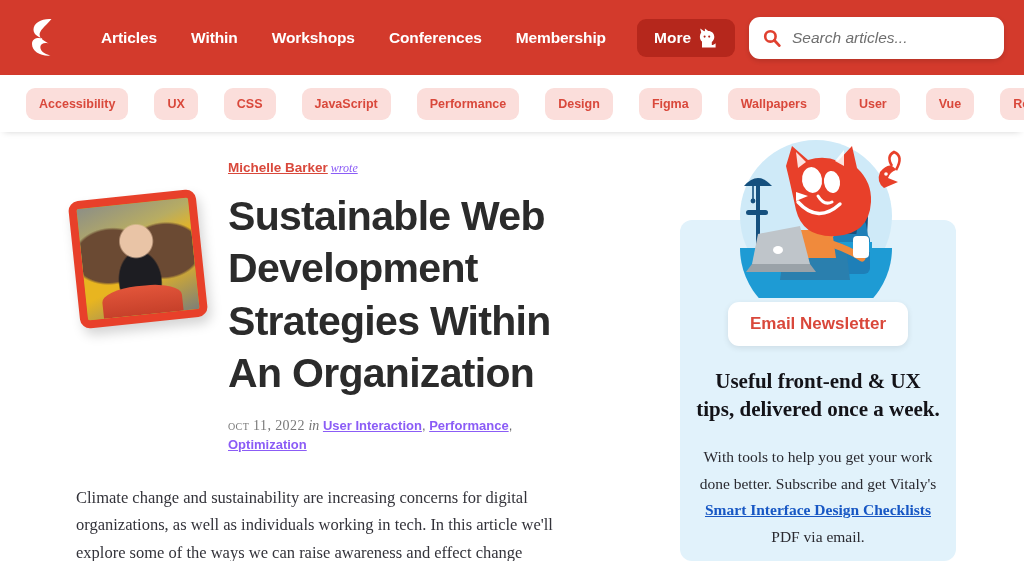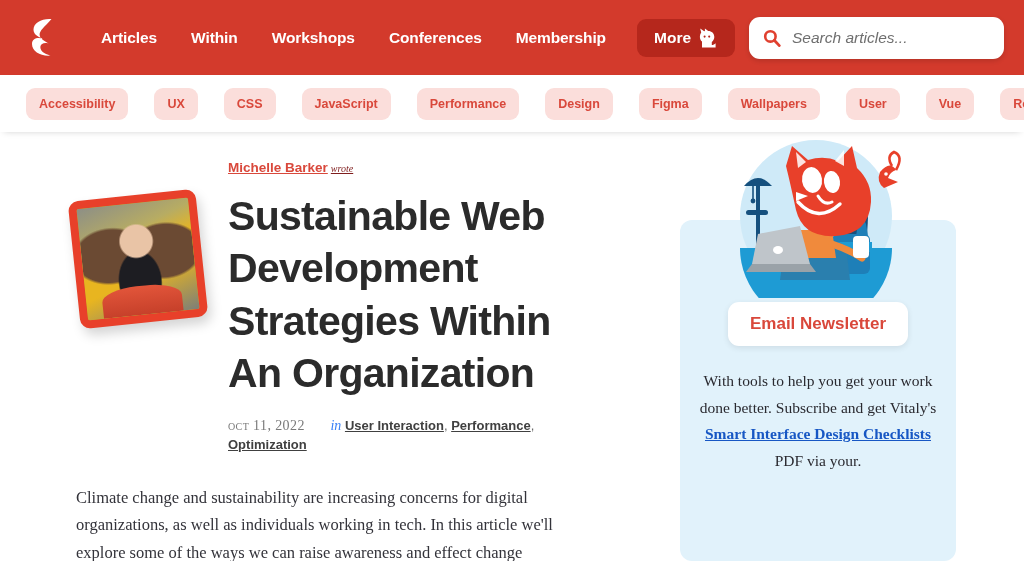--- a/index.html
+++ b/index.html
@@ -169,21 +169,21 @@
     font-family: "Liberation Serif", serif;
   }
   .byline-author {
     color: #D9483B;
     font-weight: bold;
     text-decoration: underline;
     font-family: "Liberation Sans", sans-serif;
     font-size: 13.5px;
     margin-top: 14px;
   }
-  .byline-wrote { font-style: italic; color: #7f1d1d; margin-left: 3px; font-size: 10px; text-decoration: underline; }
+  .byline-wrote { font-style: italic; color: #8b5cf6; margin-left: 3px; font-size: 12px; text-decoration: underline; }
 
   .article-title {
     font-size: 41px;
     line-height: 1.28;
     font-weight: bold;
     color: #2b2b2b;
     letter-spacing: -0.7px;
     margin-bottom: 16px;
   }
 
@@ -193,23 +193,23 @@
     color: #6b6b6b;
   }
   .meta-date {
     font-variant: small-caps;
     text-transform: lowercase;
     letter-spacing: 0.4px;
     font-family: "Liberation Serif", serif;
     font-size: 14px;
     color: #7a7a7a;
   }
-  .meta-in { font-style: italic; font-family: "Liberation Serif", serif; font-size: 14px; color: #3b82f6; margin-left: 22px; }
+  .meta-in { font-style: italic; font-family: "Liberation Serif", serif; font-size: 14px; color: #737373; }
   .meta-cat {
-    color: #404040;
+    color: #8b5cf6;
     font-weight: bold;
     text-decoration: underline;
     font-size: 13px;
     font-family: "Liberation Sans", sans-serif;
   }
 
   .excerpt {
     margin: 30px 0 0 76px;
     width: 490px;
     font-family: "Liberation Serif", serif;
@@ -414,16 +414,17 @@
       <path d="M86 64 q20 22 42 2" stroke="#ffffff" stroke-width="3.4" fill="none" stroke-linecap="round"></path>
       <path d="M106 58 q6 10 14 6" stroke="#ffffff" stroke-width="3" fill="none" stroke-linecap="round"></path>
 
       <path d="M168 34 q10 -12 16 -2 q-6 2 -8 8 l10 4 l-14 6 q-8 -6 -4 -16 z" fill="#E8402A"></path>
       <path d="M184 32 q8 -14 -2 -18 q-8 4 -2 14" stroke="#E8402A" stroke-width="2.6" fill="none"></path>
       <circle cx="174" cy="36" r="1.8" fill="#ffffff"></circle>
     </svg>
 
     <div class="newsletter-content">
       <div class="email-badge">Email Newsletter</div>
-      <p class="newsletter-sub"><span>With tools to help you get your work done better. Subscribe and get Vitaly's </span><a class="newsletter-sub-link" href="#">Smart Interface Design Checklists</a><span> PDF via your.</span></p>
+      <h2 class="newsletter-head">Useful front-end &amp; UX tips, delivered once a week.</h2>
+      <p class="newsletter-sub"><span>With tools to help you get your work done better. Subscribe and get Vitaly's </span><a class="newsletter-sub-link" href="#">Smart Interface Design Checklists</a><span> PDF via email.</span></p>
     </div>
   </aside>
 </div>
 
 </body></html>

